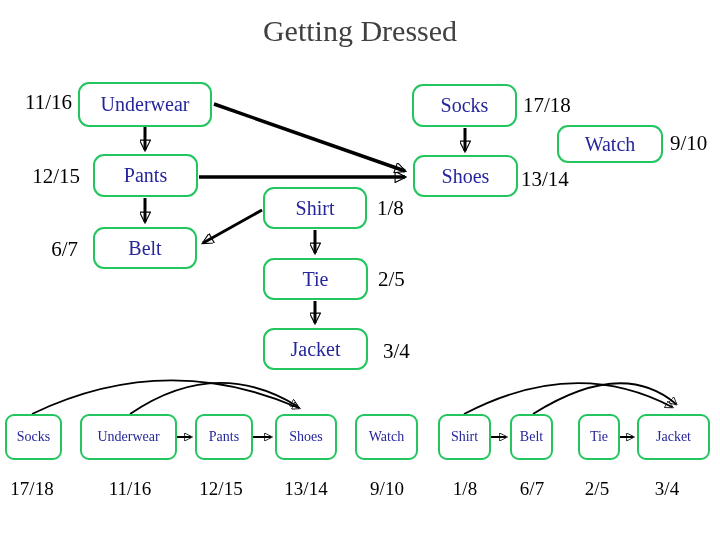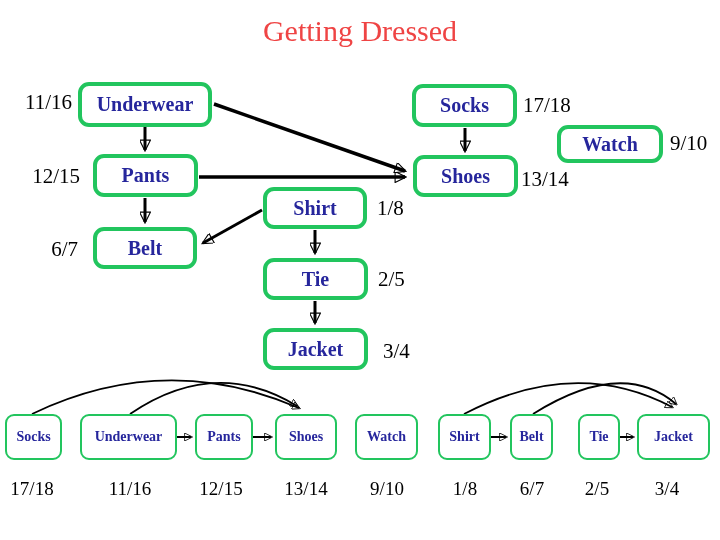--- a/index.html
+++ b/index.html
@@ -3,29 +3,29 @@
 <meta charset="utf-8">
 <style>
   :root { --blue: #26269C; --ink: #000000; }
   html,body { margin:0; padding:0; }
   body {
     width:720px; height:540px; background:#ffffff; position:relative;
     overflow:hidden; font-family:"Liberation Serif", serif; color:var(--ink);
   }
   .title {
     position:absolute; top:14px; left:0; width:720px; text-align:center;
-    font-size:30px; color:#ef4444;
+    font-size:30px; color:#404040;
   }
   svg.edges { position:absolute; left:0; top:0; }
   svg.edges path, svg.edges line { stroke:#000; fill:none; }
   .node {
     position:absolute; box-sizing:border-box; background:#fff;
-    border:4px solid #22c55e; border-radius:11px;
+    border:2px solid #22c55e; border-radius:11px;
     display:flex; align-items:center; justify-content:center;
-    color:var(--blue); font-weight:bold; font-size:20px; z-index:2;
+    color:var(--blue); font-weight:normal; font-size:20px; z-index:2;
   }
   .bnode {
     border-width:2px; border-radius:9px; font-size:14px;
   }
   .time { position:absolute; font-size:21px; color:#000; z-index:3; white-space:nowrap; }
   .btime { position:absolute; top:478px; width:80px; text-align:center; font-size:19px; color:#000; z-index:3; }
 </style>
 </head>
 <body style="background: rgb(255, 255, 255);">
 

